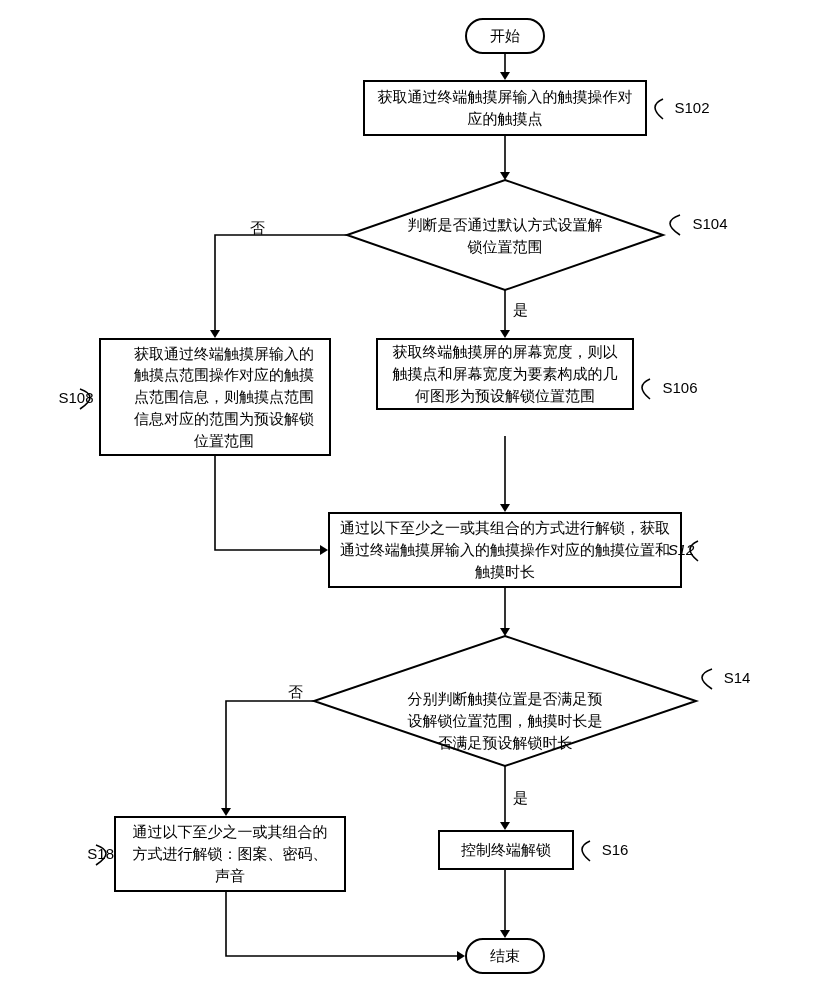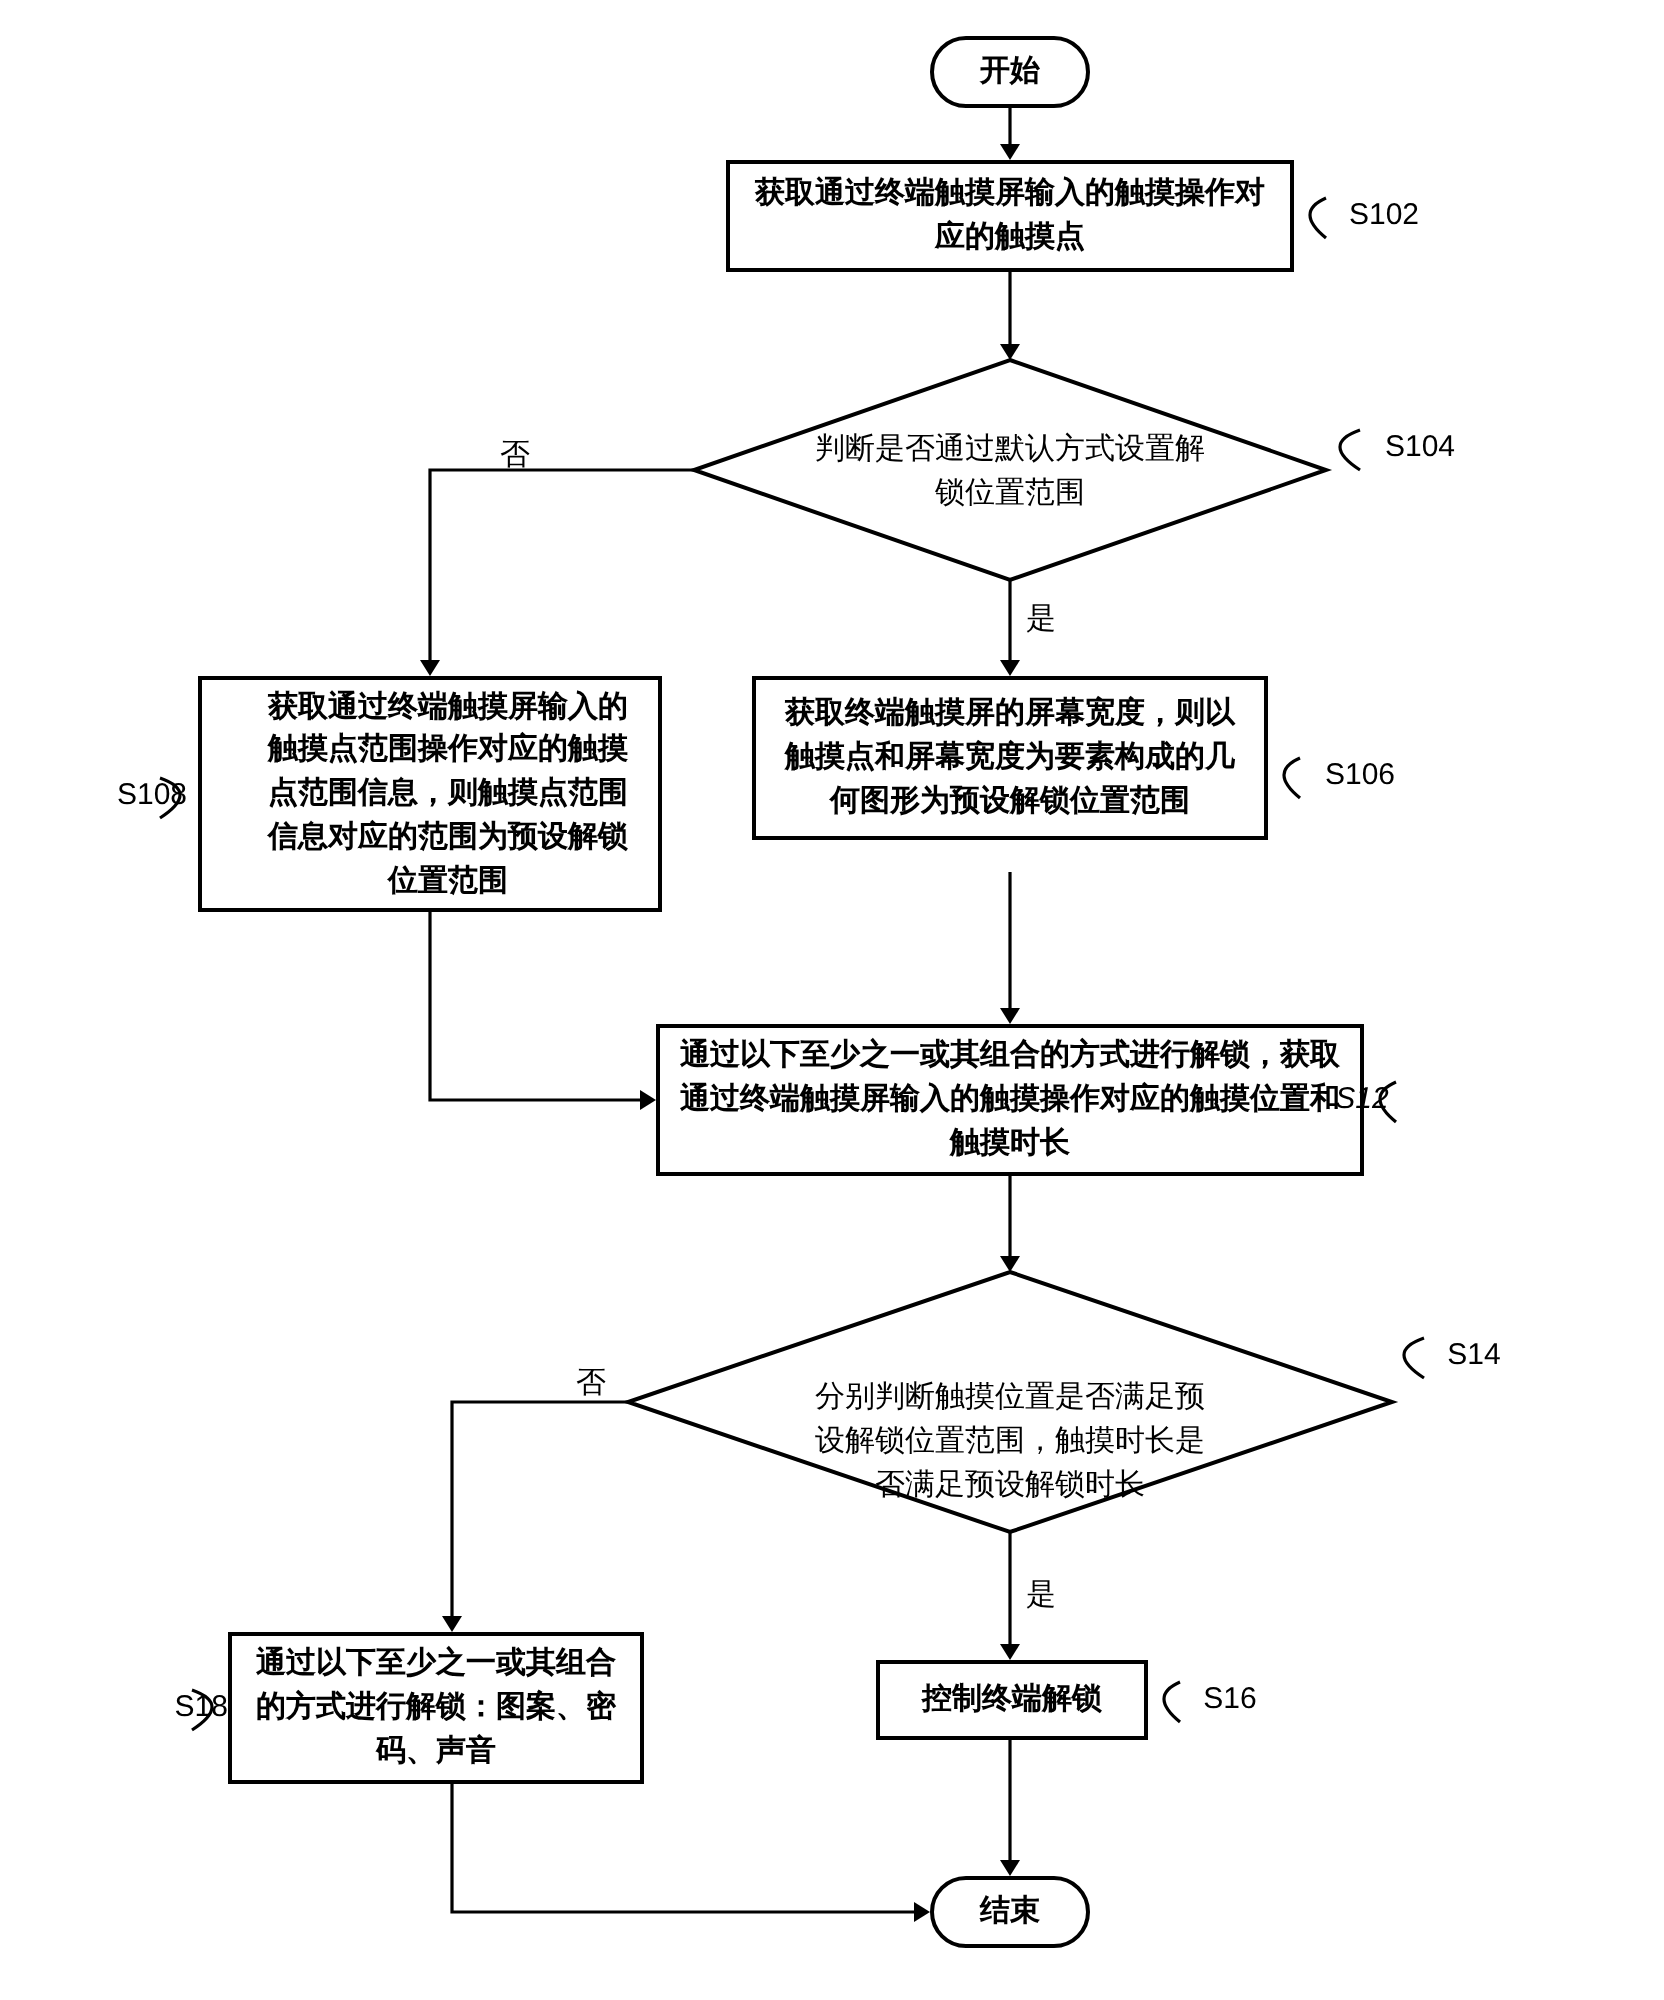--- a/index.html
+++ b/index.html
@@ -17,21 +17,20 @@
   .node, .terminal {
     position: absolute;
     border: 2px solid #000;
     background: #fff;
     display: flex;
     align-items: center;
     justify-content: center;
     text-align: center;
     padding: 8px 10px;
     line-height: 1.45;
-    font-weight: bold;
   }
   .terminal { border-radius: 18px; }
   .label {
     position: absolute;
     text-align: center;
     line-height: 1.3;
     white-space: nowrap;
   }
   svg.diamond {
     position: absolute;
@@ -75,21 +74,21 @@
 <div class="dlabel" style="left:405px; top:214px;">
   <span>判断是否通过默认方式设置解锁位置范围</span>
 </div>
 <div class="label" style="left:680px; top:214px; width:60px;">
   <span>S104</span>
 </div>
 <svg class="con" style="left:658px; top:210px; width:26px; height:30px;">
   <path d="M22 5 Q 2 12 22 25"></path>
 </svg>
 
-<div class="node" style="left:376px; top:338px; width:258px; height:82px;">
+<div class="node" style="left:376px; top:338px; width:258px; height:72px;">
   <span>获取终端触摸屏的屏幕宽度，则以触摸点和屏幕宽度为要素构成的几何图形为预设解锁位置范围</span>
 </div>
 <div class="label" style="left:650px; top:378px; width:60px;">
   <span>S106</span>
 </div>
 <svg class="con" style="left:632px; top:374px; width:22px; height:30px;">
   <path d="M18 5 Q 2 12 18 25"></path>
 </svg>
 
 <div class="node" style="left:99px; top:338px; width:232px; height:118px;padding-left:28px;">
@@ -128,21 +127,21 @@
 <div class="node" style="left:438px; top:830px; width:136px; height:40px;">
   <span>控制终端解锁</span>
 </div>
 <div class="label" style="left:590px; top:840px; width:50px;">
   <span>S16</span>
 </div>
 <svg class="con" style="left:572px; top:836px; width:22px; height:30px;">
   <path d="M18 5 Q 2 12 18 25"></path>
 </svg>
 
-<div class="node" style="left:114px; top:816px; width:208px; height:76px;">
+<div class="node" style="left:114px; top:816px; width:232px; height:76px;">
   <span>通过以下至少之一或其组合的方式进行解锁：图案、密码、声音</span>
 </div>
 <div class="label" style="left:64px; top:844px; width:50px;text-align:right;">
   <span>S18</span>
 </div>
 <svg class="con" style="left:94px; top:840px; width:24px; height:30px;">
   <path d="M2 5 Q 22 12 2 25"></path>
 </svg>
 
 <div class="terminal" style="left:465px; top:938px; width:80px; height:36px;">

